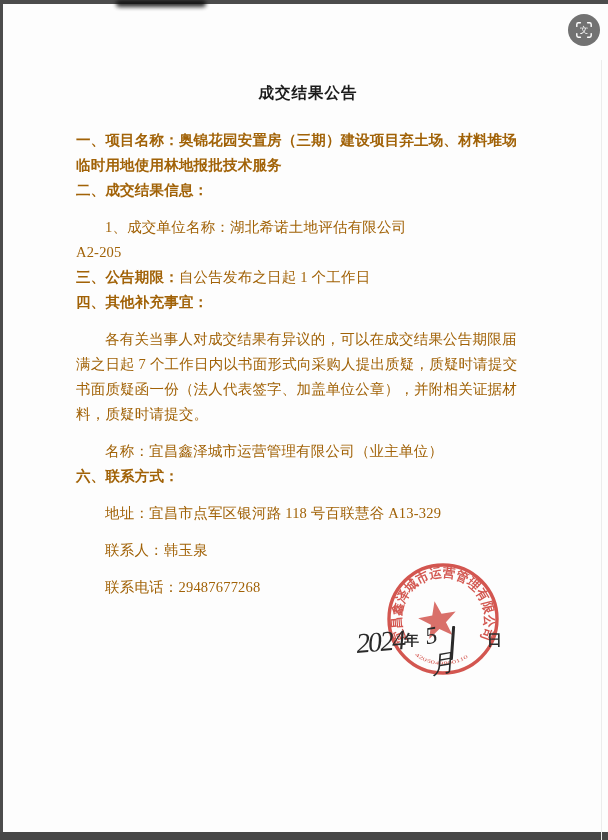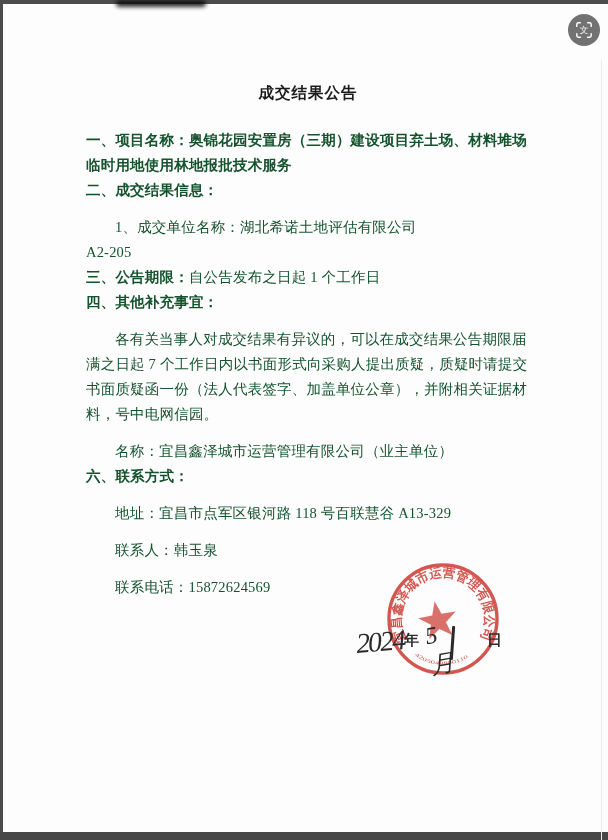--- a/index.html
+++ b/index.html
@@ -16,22 +16,22 @@
                  border-radius:4px; filter:blur(2px); opacity:.85; }
 
   
   .ocr-btn { position:absolute; left:568px; top:14px; width:32px; height:32px; border-radius:50%;
              background:rgba(102,102,102,.92); display:flex; align-items:center; justify-content:center;
              cursor:pointer; }
 
   
   .doc-title { position:absolute; left:0; top:83px; width:596px; text-align:center;
                font-size:15.5px; font-weight:700; color:#1c1c1c; letter-spacing:1px;padding-left:20px; }
-  .doc-body { position:absolute; left:86px; top:128px; width:426px; font-size:14.5px;
-              color:#14532d; letter-spacing:.2px; }
+  .doc-body { position:absolute; left:76px; top:128px; width:426px; font-size:14.5px;
+              color:#a16207; letter-spacing:.2px; }
   .doc-line { height:25px; line-height:25px; white-space:nowrap; }
   .doc-line.indent { padding-left:29px;margin-top:12px; }
   .seg.bold { font-weight:700; }
 
   
   .date-layer { position:absolute; left:0; top:0; color:#2e2e2e; z-index:3; }
   .hand { font-style:italic; color:#2a2a2a; }
   .hand-year  { position:absolute; left:356px; top:626px; font-size:28px; transform:rotate(-5deg); letter-spacing:-2px; }
   .lbl-year   { position:absolute; left:404px; top:631px; font-size:15px; font-weight:600; }
   .hand-month { position:absolute; left:428px; top:621px; font-size:24px; transform:rotate(-10deg); letter-spacing:-1px; }
@@ -71,26 +71,26 @@
       <div class="doc-line"><span class="seg bold">一、项目名称：奥锦花园安置房（三期）建设项目弃土场、材料堆场</span></div>
       <div class="doc-line"><span class="seg bold">临时用地使用林地报批技术服务</span></div>
       <div class="doc-line"><span class="seg bold">二、成交结果信息：</span></div>
       <div class="doc-line indent"><span class="seg">1、成交单位名称：湖北希诺土地评估有限公司</span></div>
       <div class="doc-line"><span class="seg">A2-205</span></div>
       <div class="doc-line"><span class="seg bold">三、公告期限：</span><span class="seg">自公告发布之日起 1 个工作日</span></div>
       <div class="doc-line"><span class="seg bold">四、其他补充事宜：</span></div>
       <div class="doc-line indent"><span class="seg">各有关当事人对成交结果有异议的，可以在成交结果公告期限届</span></div>
       <div class="doc-line"><span class="seg">满之日起 7 个工作日内以书面形式向采购人提出质疑，质疑时请提交</span></div>
       <div class="doc-line"><span class="seg">书面质疑函一份（法人代表签字、加盖单位公章），并附相关证据材</span></div>
-      <div class="doc-line"><span class="seg">料，号中电网信园。</span></div>
+      <div class="doc-line"><span class="seg">料，质疑时请提交。</span></div>
       <div class="doc-line indent"><span class="seg">名称：宜昌鑫泽城市运营管理有限公司（业主单位）</span></div>
       <div class="doc-line"><span class="seg bold">六、联系方式：</span></div>
       <div class="doc-line indent"><span class="seg">地址：宜昌市点军区银河路 118 号百联慧谷 A13-329</span></div>
       <div class="doc-line indent"><span class="seg">联系人：韩玉泉</span></div>
-      <div class="doc-line indent"><span class="seg">联系电话：15872624569</span></div>
+      <div class="doc-line indent"><span class="seg">联系电话：29487677268</span></div>
     </div>
 
   <svg class="seal" viewBox="0 0 116 116">
     <defs>
       <path id="arcPath" d="M 21.6 79 A 42 42 0 1 1 94.4 79" fill="none"></path>
       <path id="codePath" d="M 29.7 94.2 A 46 46 0 0 0 86.3 94.2" fill="none"></path>
     </defs>
     <circle cx="58" cy="58" r="54" fill="none" stroke="#cf4038" stroke-width="3.4"></circle>
     <polygon points="53,40 57.7,53.5 72,53.8 60.6,62.5 64.8,76.2 53,68 41.2,76.2 45.4,62.5 34,53.8 48.3,53.5" fill="#cf4038" opacity=".85" transform="rotate(-10 53 60)"></polygon>
     <text font-size="13" font-weight="700" fill="#cf4038" letter-spacing="0">

